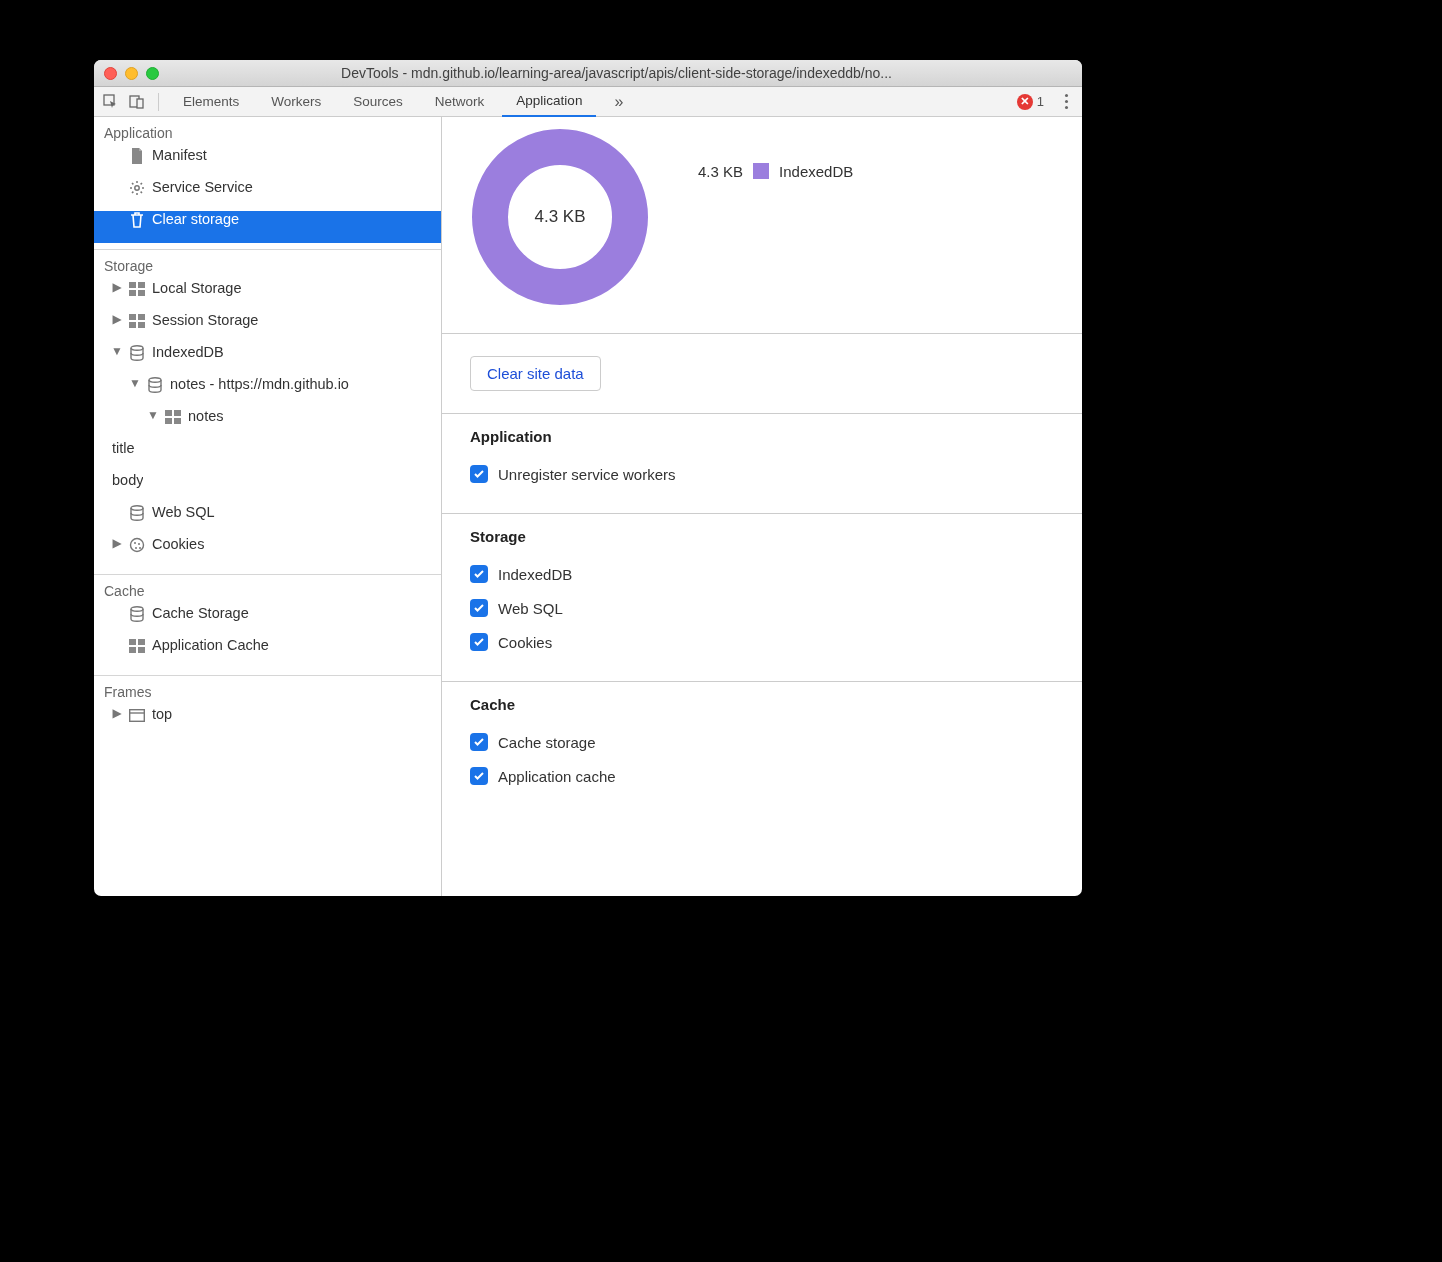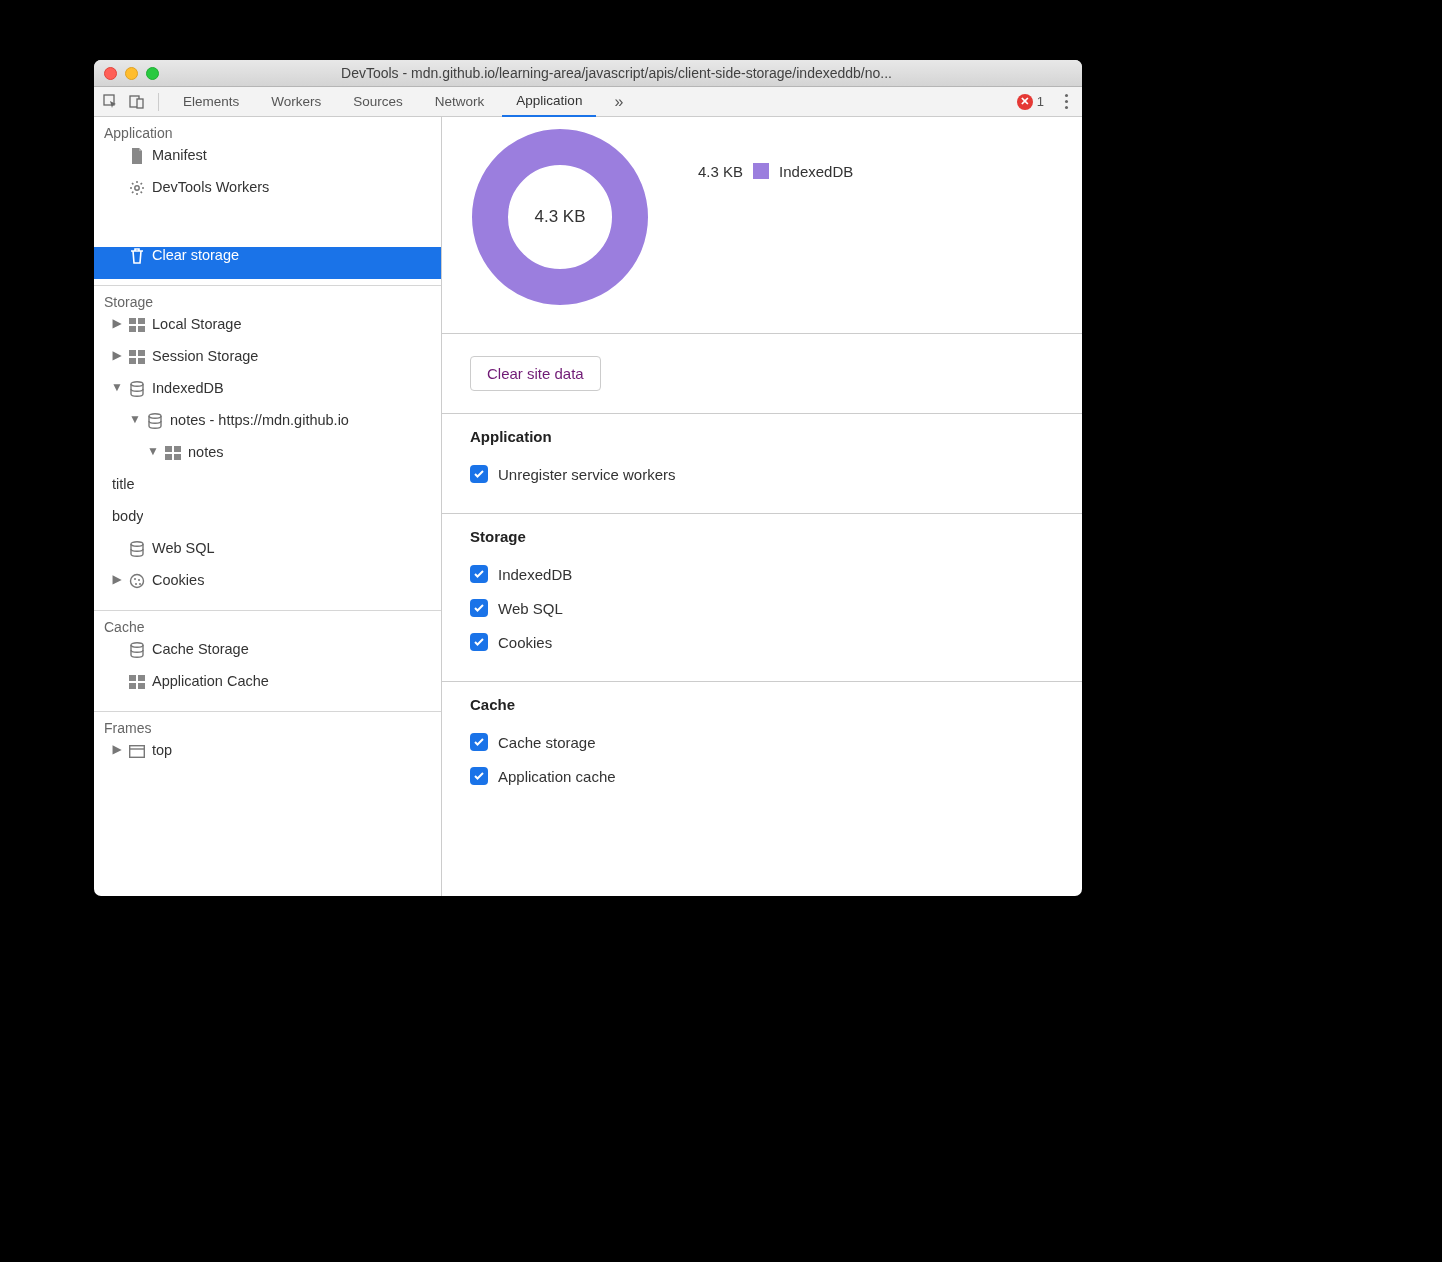--- a/index.html
+++ b/index.html
@@ -50,39 +50,39 @@
 .tab.more { color:#555; font-size:16px; }
 .spacer { flex:1; }
 .err-badge { display:flex; align-items:center; gap:4px; color:#555; font-size:13px; margin-right:8px;}
 .err-x { width:16px; height:16px; border-radius:50%; background:#e53935; color:#fff; display:flex; align-items:center; justify-content:center; font-size:11px; font-weight:bold;}
 .kebab { width:20px; display:flex; flex-direction:column; align-items:center; gap:3px; }
 .dot { width:3px; height:3px; background:#666; border-radius:50%; }
 .body { display:flex; height:calc(100% - 57px); }
 .sidebar { width:348px; border-right:1px solid #ccc; overflow:auto; font-size:14.5px; color:#333; }
 .section-head { padding:8px 10px 6px; color:#666; font-size:14px; }
 .tree-item { display:flex; align-items:flex-start; height:32px; padding-left:18px; gap:6px; color:#333; cursor:pointer; }
-.tree-item.sel { background:#1a73e8; color:#fff;margin-top:36px; }
+.tree-item.sel { background:#1a73e8; color:#fff; }
 .tree-item .chev { width:10px; display:inline-flex; justify-content:center; color:#777; font-size:12px; }
 .tree-item.sel .chev { color:#fff; }
 .indent-1 { padding-left:18px; }
 .indent-2 { padding-left:36px; }
 .indent-3 { padding-left:54px; }
 .indent-5 { }
 .ic { width:18px; height:18px; display:inline-flex; align-items:center; justify-content:center; color:#666; }
 .tree-item.sel .ic { color:#fff; }
 .sect-divider { border-top:1px solid #d6d6d6; margin-top:6px; }
 .main { flex:1; overflow:auto; }
 .chart-row { display:flex; align-items:center; padding:10px 28px 26px; gap:48px; }
 .donut { width:180px; height:180px; position:relative; }
 .donut-center { position:absolute; inset:0; display:flex; align-items:center; justify-content:center; font-size:17px; color:#333; }
 .legend { display:flex; align-items:center; gap:10px; font-size:15px; color:#333; margin-top:-92px;}
 .swatch { width:16px; height:16px; background:#9b7ede; }
 .hr { border-top:1px solid #ccc; }
 .action-row { padding:22px 28px; }
-.btn { background:#fff; border:1px solid #ccc; border-radius:4px; padding:8px 16px; font-size:15px; color:#701a75; cursor:pointer; }
+.btn { background:#fff; border:1px solid #ccc; border-radius:4px; padding:8px 16px; font-size:15px; color:#1d4ed8; cursor:pointer; }
 .group { padding:14px 28px 22px; }
 .group h3 { font-size:15px; font-weight:700; color:#222; margin-bottom:12px; }
 .cb-row { display:flex; align-items:flex-end; gap:10px; padding:8px 0; font-size:15px; color:#333; }
 .cb { width:18px; height:18px; border-radius:4px; background:#1a73e8; display:flex; align-items:center; justify-content:center; }
 .cb svg { width:12px; height:12px; }
 .item-label { white-space:nowrap; overflow:hidden; text-overflow:ellipsis; }
 </style>
 </head>
 <body>
 
@@ -142,21 +142,21 @@
         <span class="item-label">Manifest</span>
       </div>
       <div class="tree-item indent-1">
         <span class="chev"></span>
         <span class="ic">
             <svg width="16" height="16" viewBox="0 0 16 16">
               <circle cx="8" cy="8" r="2.2" fill="none" stroke="#777" stroke-width="1.5"></circle>
               <path d="M8 1v2M8 13v2M1 8h2M13 8h2M3 3l1.4 1.4M11.6 11.6 13 13M13 3l-1.4 1.4M4.4 11.6 3 13" stroke="#777" stroke-width="1.5"></path>
             </svg>
           </span>
-        <span class="item-label">DevTools Workers</span>
+        <span class="item-label">Service Service</span>
       </div>
       <div class="tree-item indent-1 sel">
         <span class="chev"></span>
         <span class="ic">
             <svg width="14" height="16" viewBox="0 0 14 16">
               <path d="M1 3h12M5 3V1h4v2M3 3l1 12h6l1-12" fill="none" stroke="#fff" stroke-width="1.6"></path>
             </svg>
           </span>
         <span class="item-label">Clear storage</span>
       </div>

